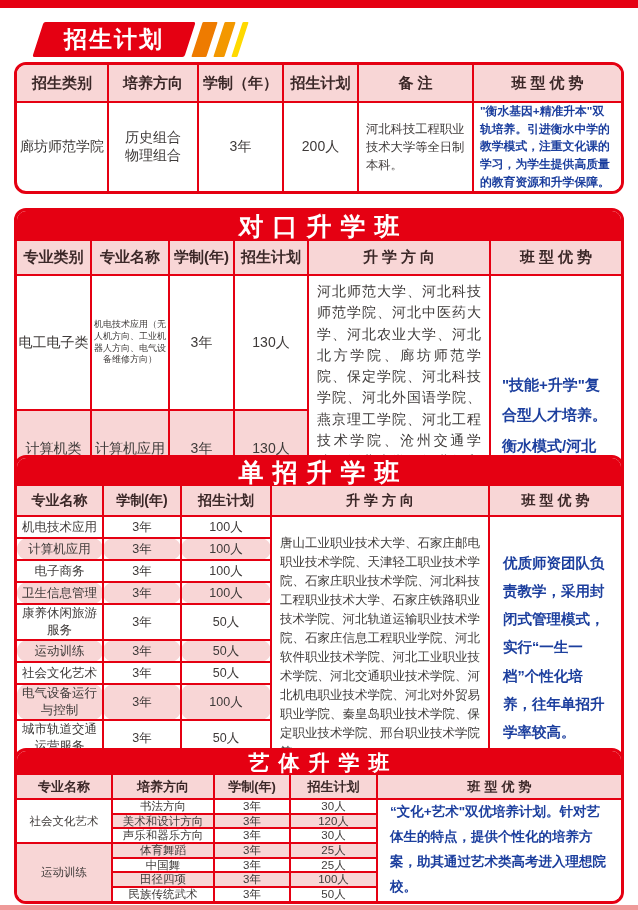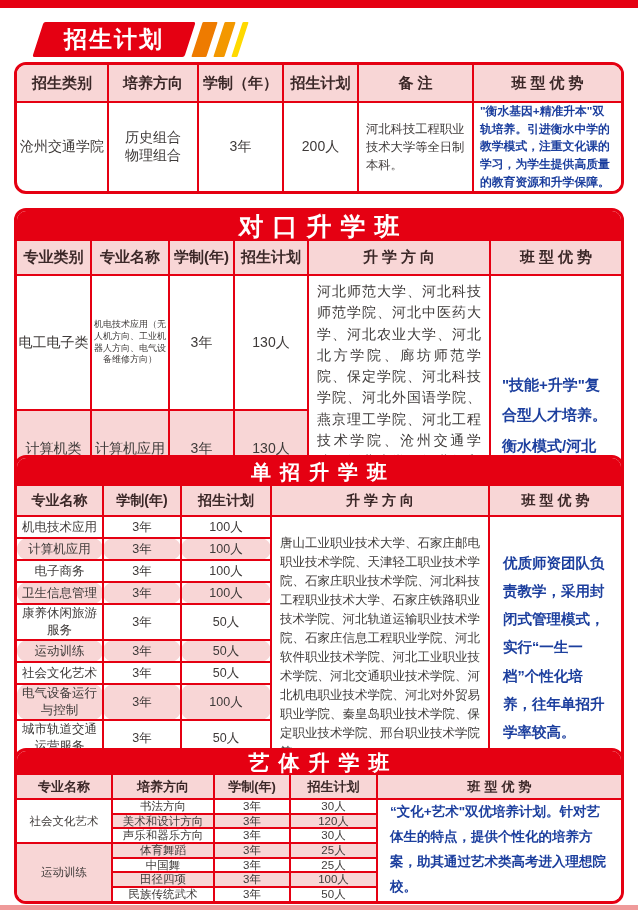--- a/index.html
+++ b/index.html
@@ -70,21 +70,21 @@
   .s2 thead tr{height:34px;}
   .s2 th{font-size:15px;margin-top:16px;}
   .s2 tbody tr{height:36px;}
   .s2 tbody tr.tall{height:62px;}
   .s2 td{font-size:14px;}
   .s2 .small{font-size:9px;line-height:1.3;padding:0 2px;}
   .s2 .adv{font-size:15px;line-height:2.05;text-align:left;padding:0 11px;}
 
   
   .card.s3{top:455px;}
-  .s3 .band{font-size:20px;height:28px;line-height:28px;}
+  .s3 .band{font-size:25px;height:28px;line-height:28px;}
   .s3 thead tr{height:30px;}
   .s3 th{font-size:14px;}
   .s3 tbody tr{height:22px;}
   .s3 td{font-size:12.5px;border-radius:11px;}
   .s3 .adv{font-size:14.5px;line-height:1.95;text-align:left;padding:0 13px;}
 
   
   .card.s4{top:748px;}
   .s4 .band{font-size:21px;height:24px;line-height:24px;}
   .s4 thead tr{height:24px;}
@@ -122,21 +122,21 @@
         <th>招生类别</th>
         <th>培养方向</th>
         <th>学制（年）</th>
         <th>招生计划</th>
         <th>备 注</th>
         <th class="sp">班型优势</th>
       </tr>
     </thead>
     <tbody>
       <tr>
-        <td>沧州交通学院</td>
+        <td>廊坊师范学院</td>
         <td>
           <div>历史组合</div>
           <div>物理组合</div>
         </td>
         <td>3年</td>
         <td>200人</td>
         <td class="note">河北科技工程职业技术大学等全日制本科。</td>
         <td class="adv">"衡水基因+精准升本"双轨培养。引进衡水中学的教学模式，注重文化课的学习，为学生提供高质量的教育资源和升学保障。</td>
       </tr>
     </tbody>

